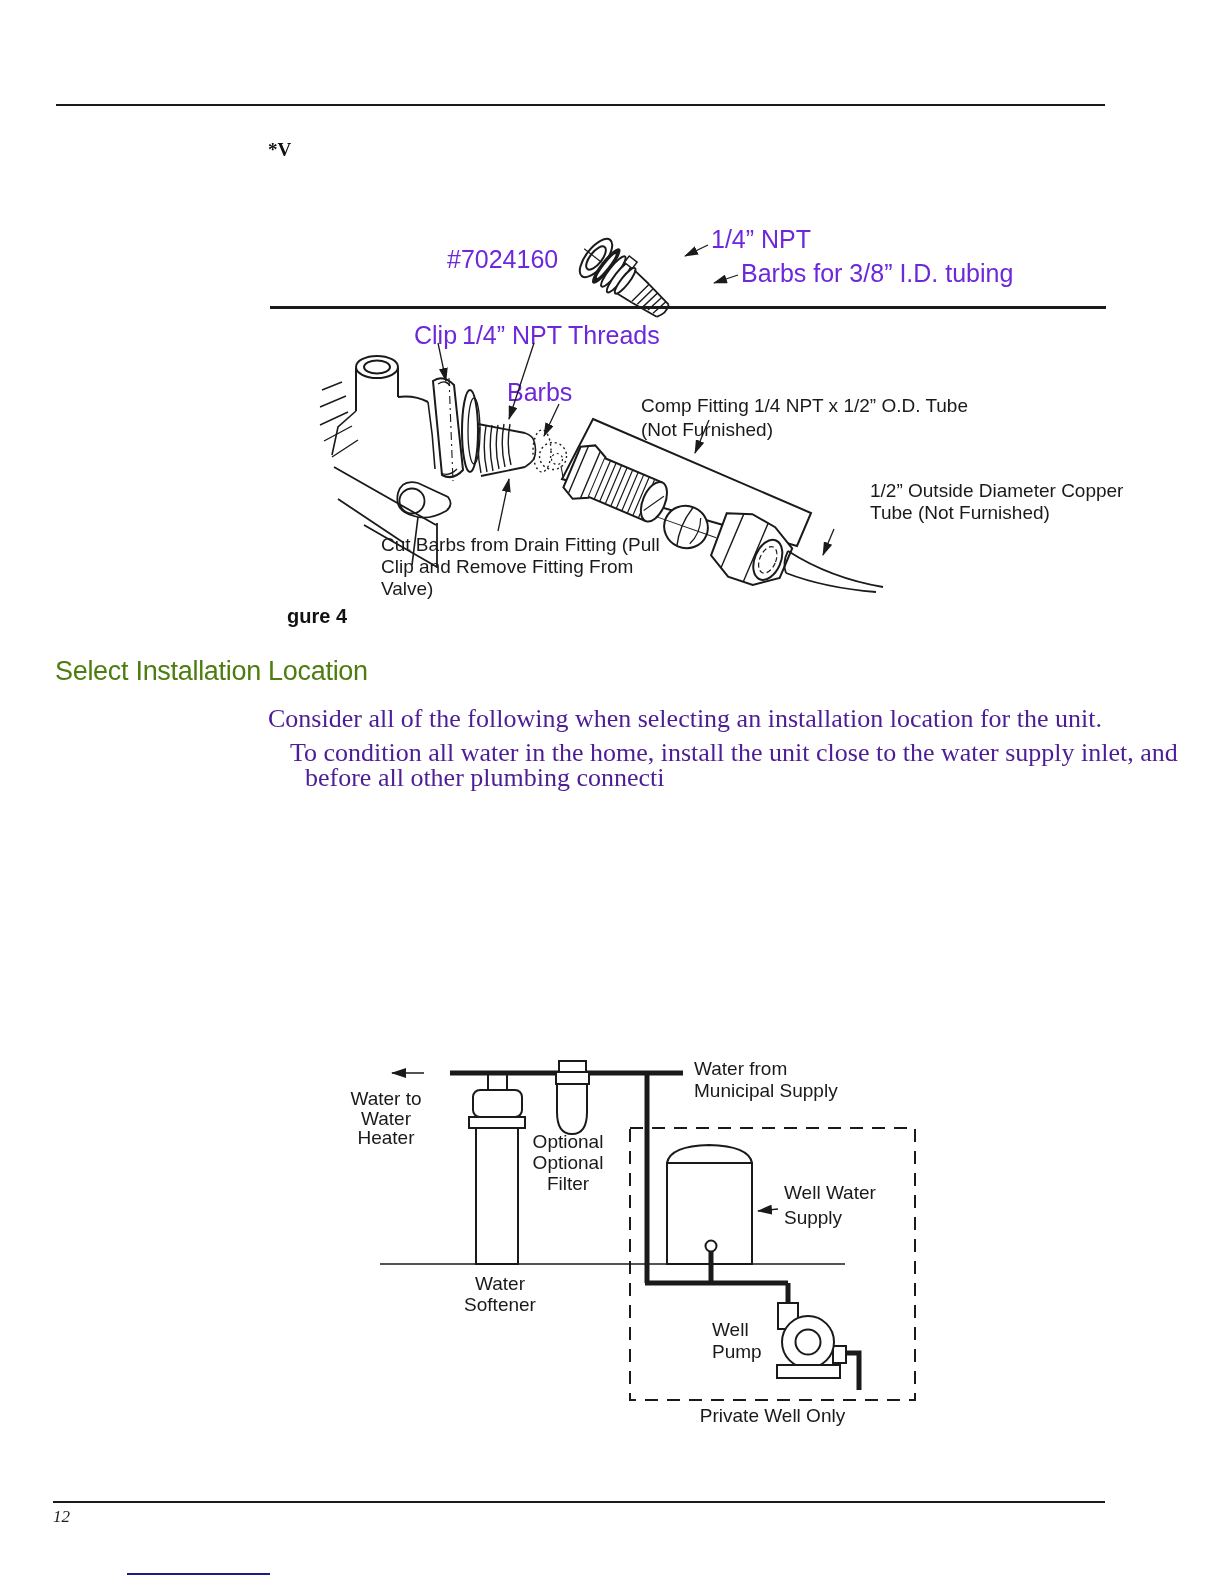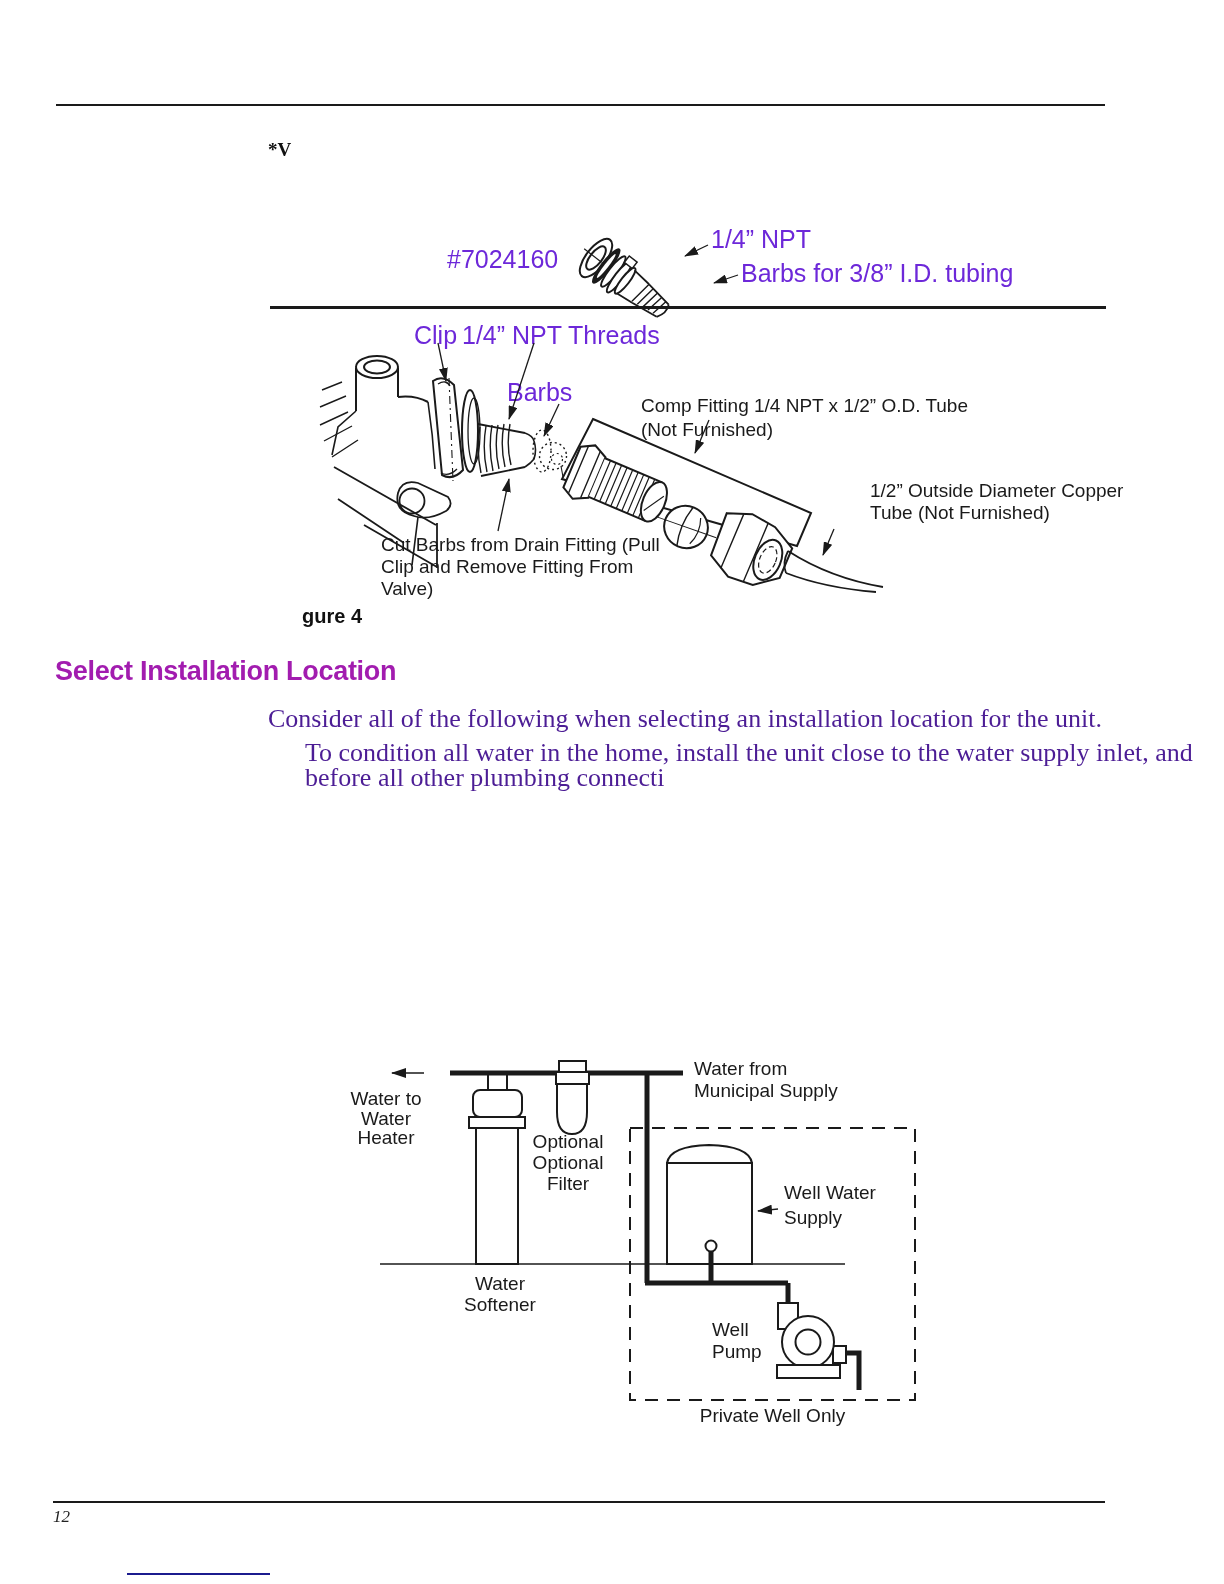--- a/index.html
+++ b/index.html
@@ -4,22 +4,22 @@
 <style>
   html,body{margin:0;padding:0;background:#e8e8e8;}
   .page{position:relative;width:1224px;height:1584px;background:#ffffff;overflow:hidden;
         font-family:"Liberation Sans",sans-serif;color:#1a1a1a;}
   .rule{position:absolute;background:#1a1a1a;}
   .lbl{position:absolute;font-family:"Liberation Sans",sans-serif;font-size:25px;
        color:#6d28d9;white-space:nowrap;line-height:21px;}
   .lbl-group{position:absolute;font-family:"Liberation Sans",sans-serif;font-size:19px;
        color:#1a1a1a;}
   .ctr{text-align:center;}
-  .heading{position:absolute;font-family:"Liberation Sans",sans-serif;font-weight:bold;
-       font-size:27px;letter-spacing:-0.3px;color:#a21caf;}
+  .heading{position:absolute;font-family:"Liberation Sans",sans-serif;font-weight:normal;
+       font-size:27px;letter-spacing:-0.3px;color:#4d7c0f;}
   .figcap{position:absolute;font-family:"Liberation Sans",sans-serif;font-weight:bold;
        font-size:20px;color:#111;}
   .body-line{position:absolute;font-family:"Liberation Serif",serif;font-size:26px;
        color:#4c1d95;white-space:nowrap;}
   .note{position:absolute;font-family:"Liberation Serif",serif;font-weight:bold;font-size:19px;color:#111;}
   .pagenum{position:absolute;font-family:"Liberation Serif",serif;font-style:italic;font-size:17px;color:#222;}
   .blue-line{position:absolute;height:2px;}
   svg{position:absolute;overflow:visible;}
 </style>
 </head>
@@ -148,24 +148,24 @@
     <g stroke="#1a1a1a" stroke-width="1.3" fill="none">
       <path d="M118,8 L126,46" marker-end="url(#m2)"></path>
       <path d="M214,8 L189,84" marker-end="url(#m2)"></path>
       <path d="M239,69 L224,101" marker-end="url(#m2)"></path>
       <path d="M178,196 L189,144" marker-end="url(#m2)"></path>
       <path d="M389,85 L375,118" marker-end="url(#m2)"></path>
       <path d="M514,194 L503,220" marker-end="url(#m2)"></path>
     </g>
   </svg>
 
-  <div class="figcap" style="left:302px;top:605px;">gure 4</div>
+  <div class="figcap" style="left:287px;top:605px;">gure 4</div>
   <div class="heading" style="left:55px;top:656px;">Select Installation Location</div>
   <div class="body-line" style="left:268px;top:704px;">Consider all of the following when selecting an installation location for the unit.</div>
-  <div class="body-line" style="left:305px;top:738px;">To condition all water in the home, install the unit close to the water supply inlet, and</div>
+  <div class="body-line" style="left:290px;top:738px;">To condition all water in the home, install the unit close to the water supply inlet, and</div>
   <div class="body-line" style="left:305px;top:763px;">before all other plumbing connecti</div>
 
   <div class="lbl-group ctr" style="left:330px;top:1089px;width:112px;line-height:19.5px;">
     <div>Water to</div>
     <div>Water Heater</div>
   </div>
   <div class="lbl-group" style="left:694px;top:1058px;line-height:22px;white-space:nowrap;">
     <div>Water from</div>
     <div>Municipal Supply</div>
   </div>

